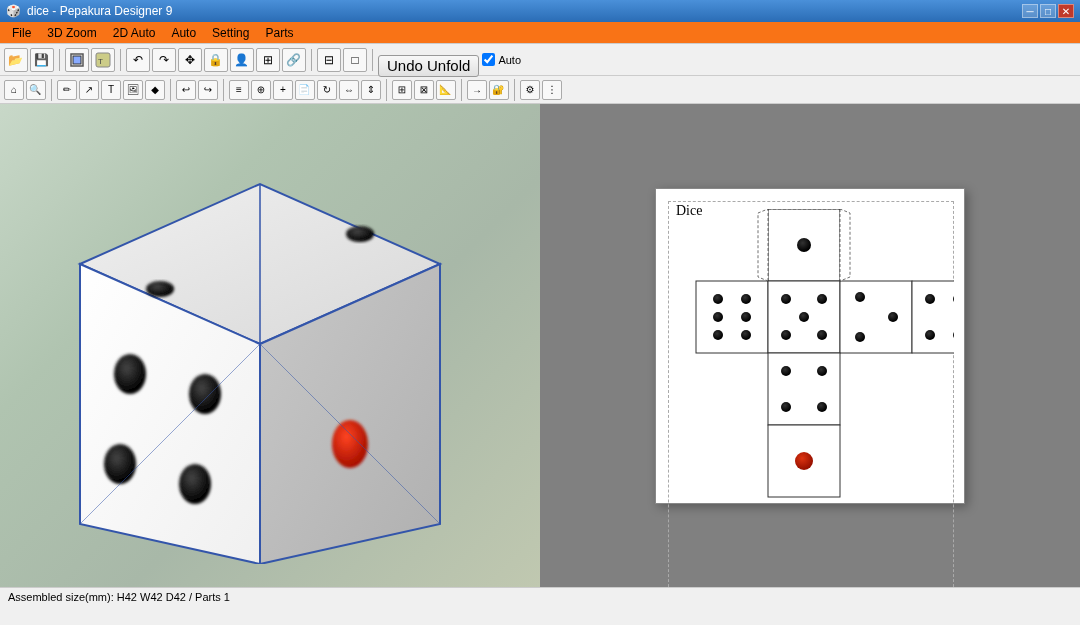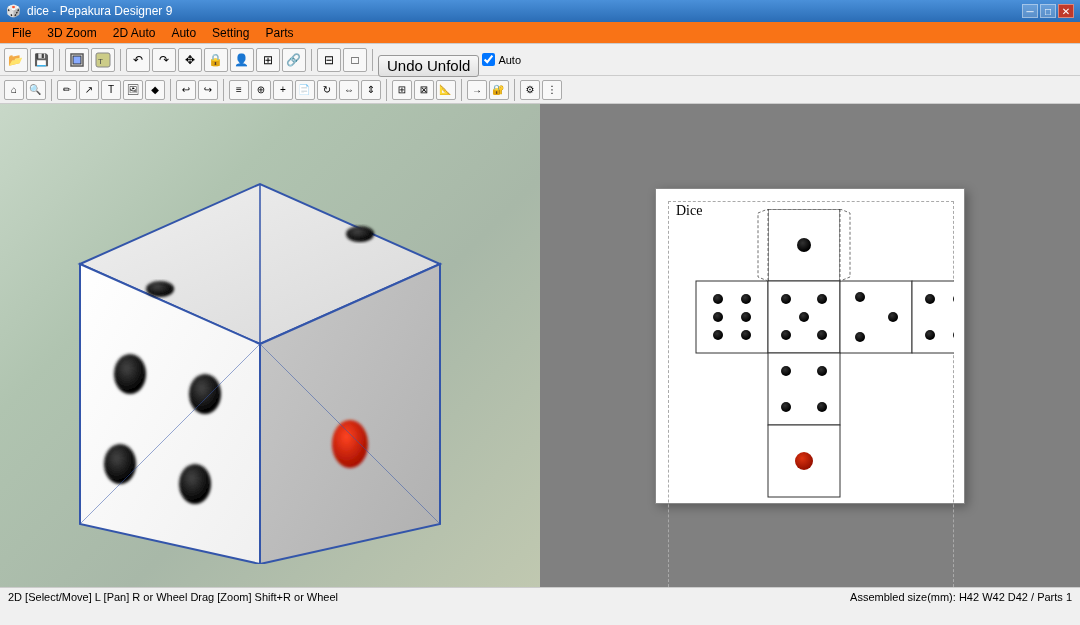--- a/index.html
+++ b/index.html
@@ -339,15 +339,14 @@
 
         <polygon points="100,0 172,0 172,-10 100,-10" fill="white" stroke="#333" stroke-width="0.7" stroke-dasharray="3,2"></polygon>
         <polygon points="172,0 172,72 182,68 182,4" fill="white" stroke="#333" stroke-width="0.7" stroke-dasharray="3,2"></polygon>
         <polygon points="100,72 100,0 90,4 90,68" fill="white" stroke="#333" stroke-width="0.7" stroke-dasharray="3,2"></polygon>
       </svg>
     </div>
   </div>
 </div>
 
 <div id="statusbar">
-  <span>2D [Select/Move] L [Pan] R or Wheel Drag [Zoom] Shift+R or Wheel</span>
   <span>Assembled size(mm): H42 W42 D42 / Parts 1</span>
 </div>
 
 </body></html>

